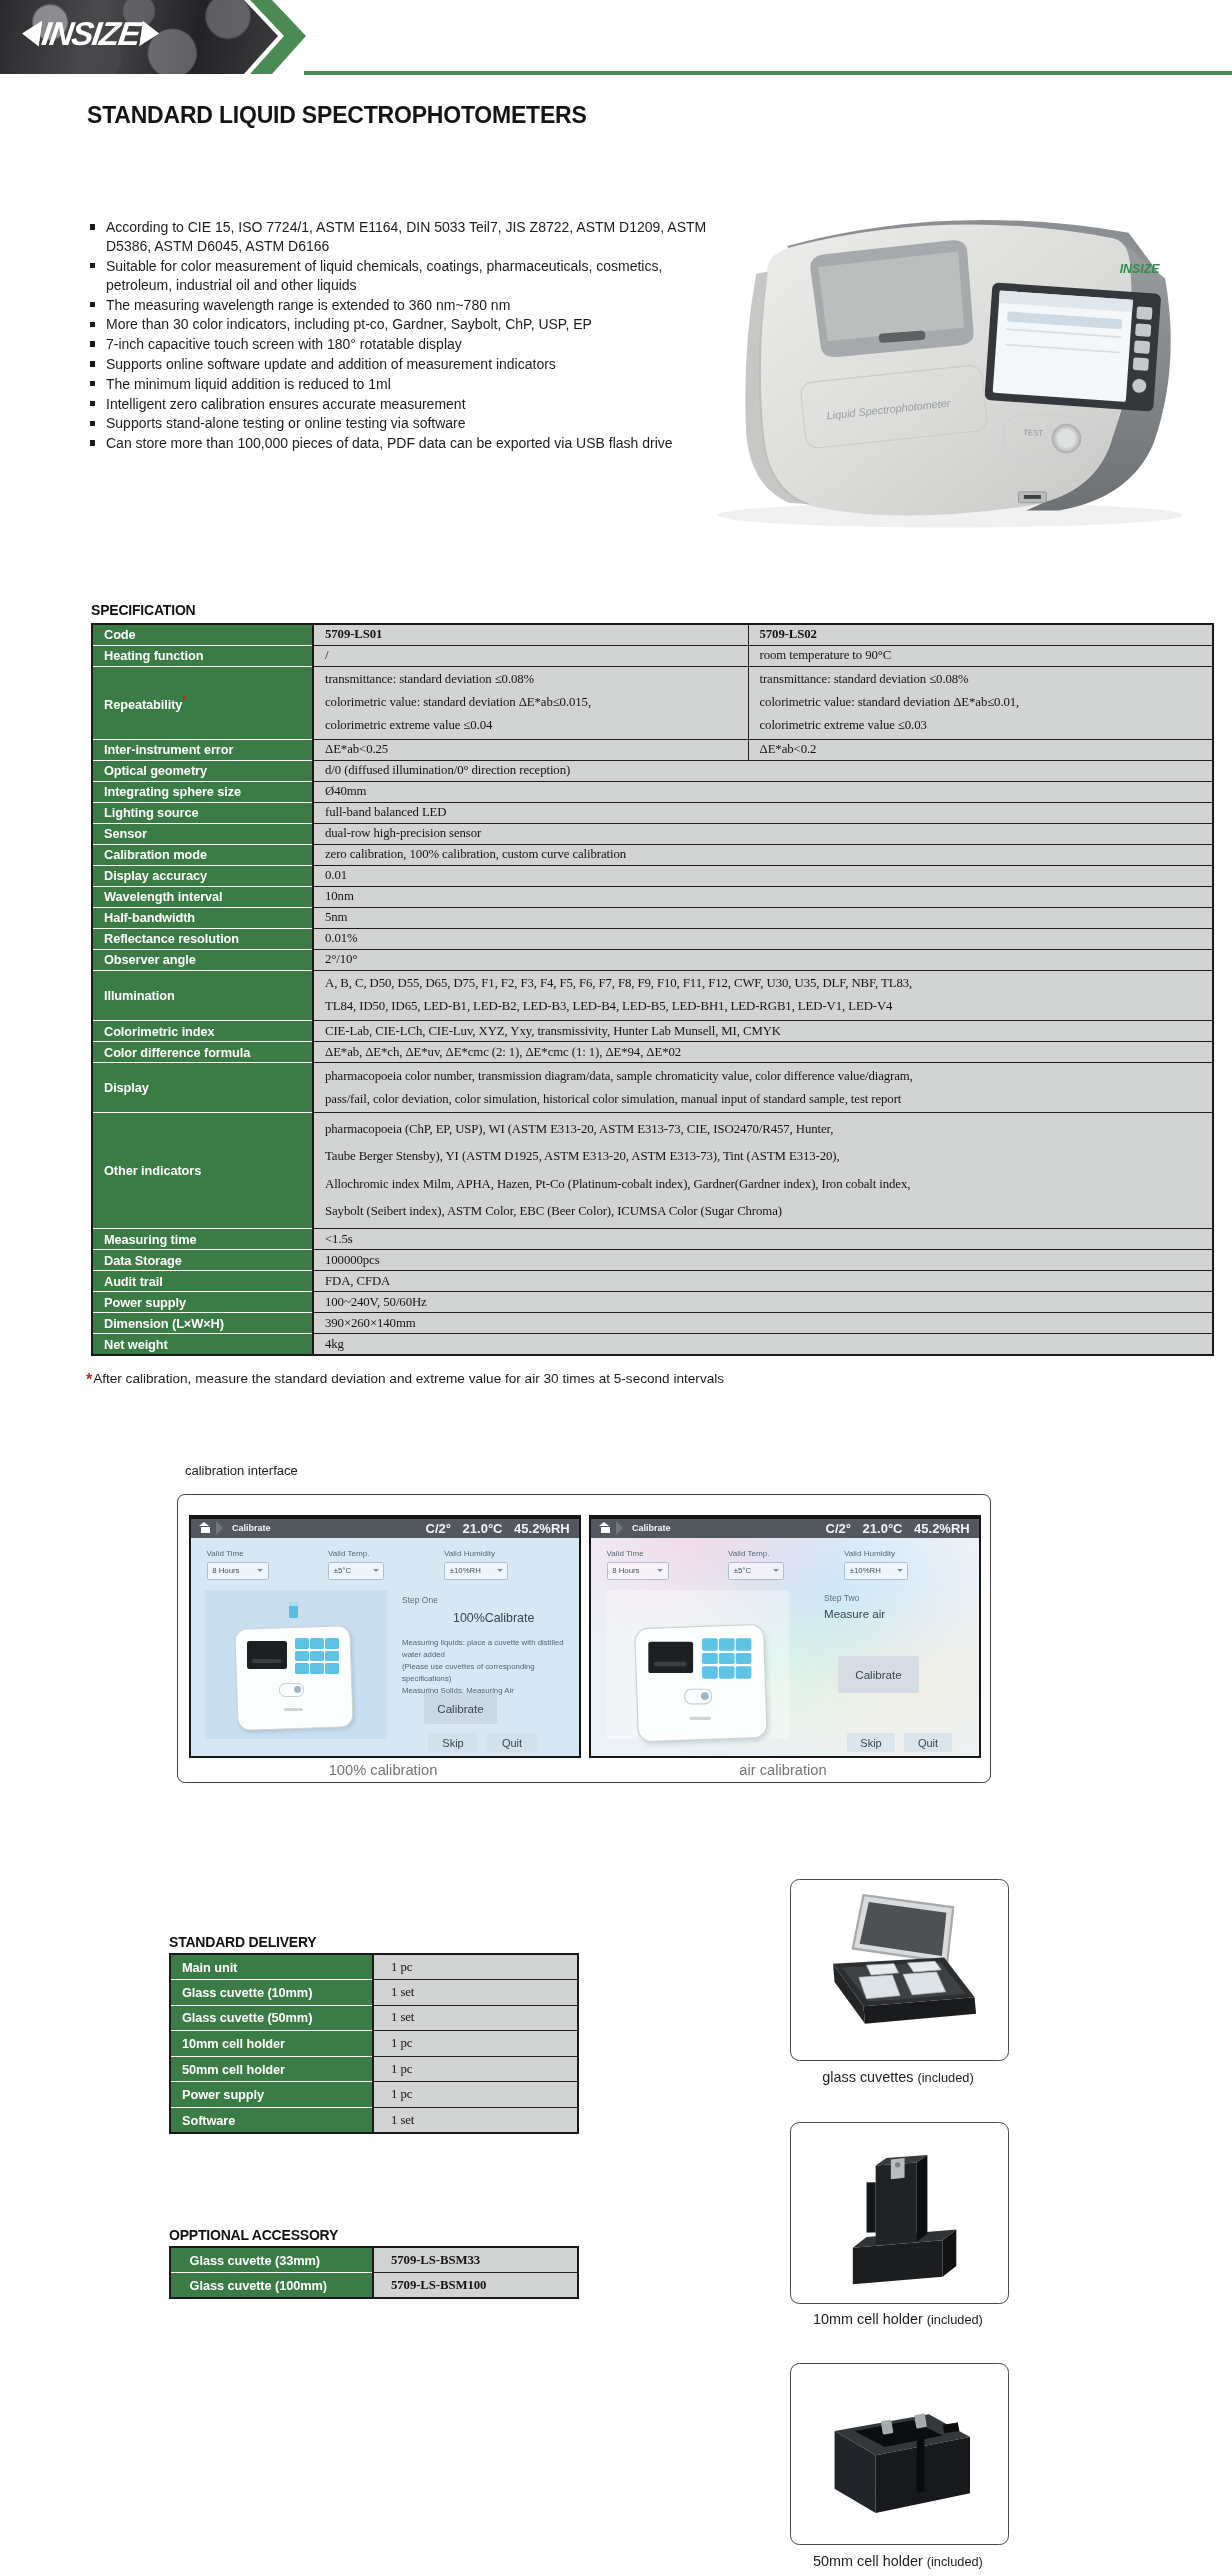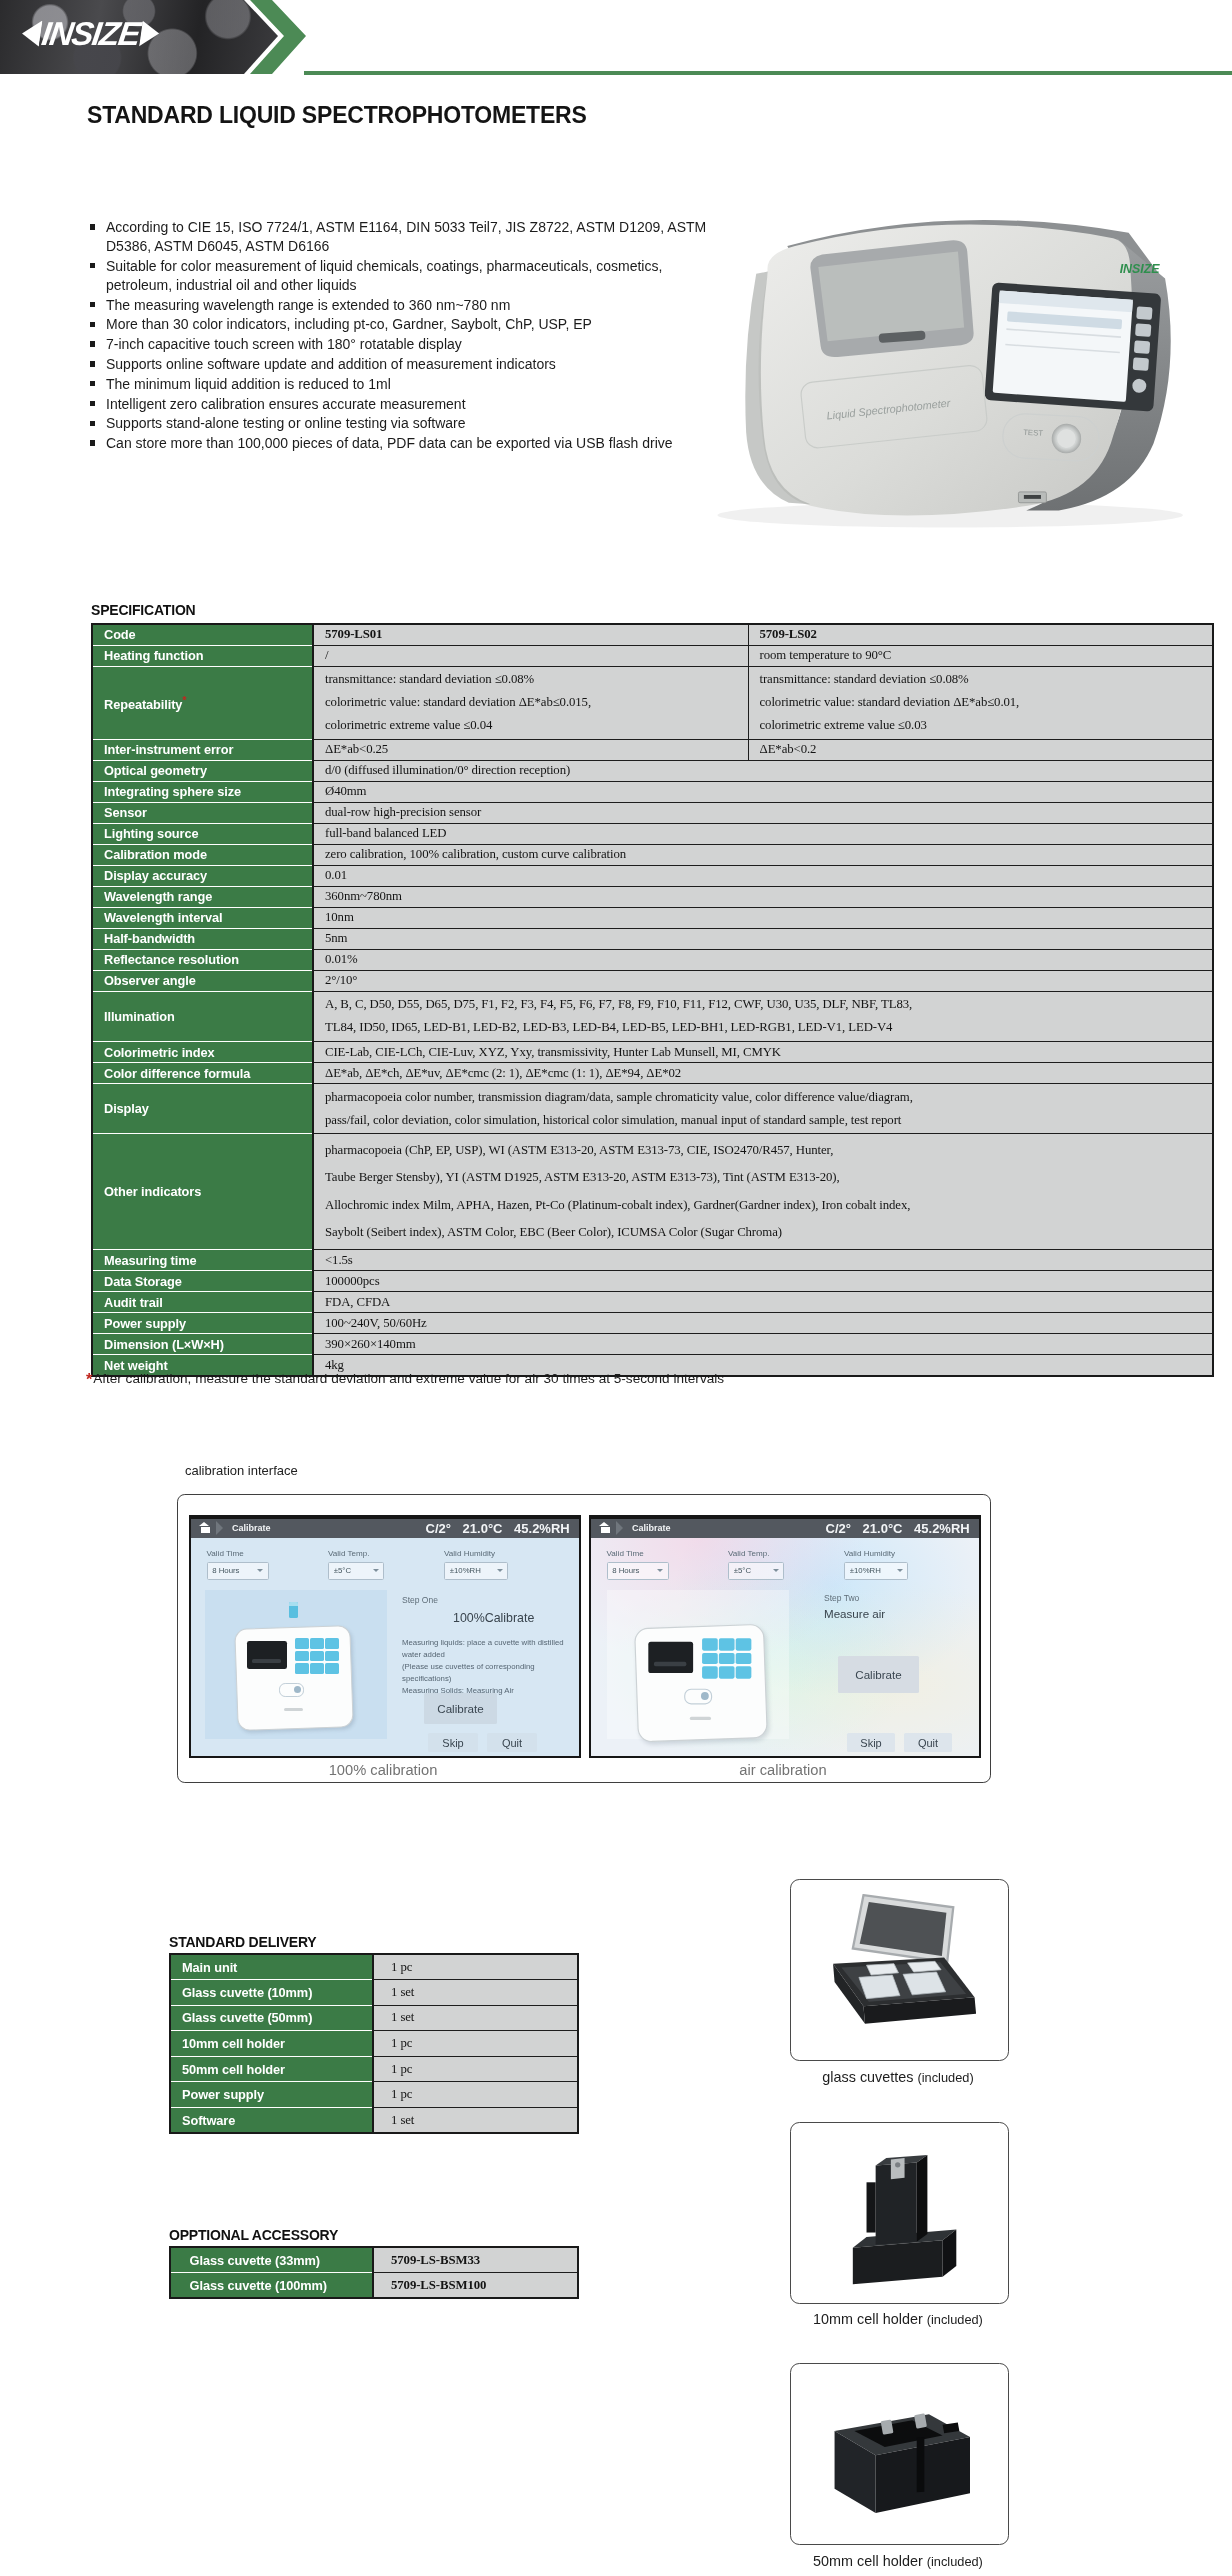--- a/index.html
+++ b/index.html
@@ -257,38 +257,34 @@
     </tr>
     <tr class="rh">
           <td class="lbl">Optical geometry</td>
           <td class="val" colspan="2">d/0 (diffused illumination/0° direction reception)</td>
         </tr>
     <tr class="rh">
           <td class="lbl">Integrating sphere size</td>
           <td class="val" colspan="2">Ø40mm</td>
         </tr>
     <tr class="rh">
+          <td class="lbl">Lighting source</td>
+          <td class="val" colspan="2">full-band balanced LED</td>
+        </tr>
+    <tr class="rh">
           <td class="lbl">Sensor</td>
           <td class="val" colspan="2">dual-row high-precision sensor</td>
         </tr>
     <tr class="rh">
-          <td class="lbl">Lighting source</td>
-          <td class="val" colspan="2">full-band balanced LED</td>
-        </tr>
-    <tr class="rh">
           <td class="lbl">Calibration mode</td>
           <td class="val" colspan="2">zero calibration, 100% calibration, custom curve calibration</td>
         </tr>
     <tr class="rh">
           <td class="lbl">Display accuracy</td>
           <td class="val" colspan="2">0.01</td>
-        </tr>
-    <tr class="rh">
-          <td class="lbl">Wavelength range</td>
-          <td class="val" colspan="2">360nm~780nm</td>
         </tr>
     <tr class="rh">
           <td class="lbl">Wavelength interval</td>
           <td class="val" colspan="2">10nm</td>
         </tr>
     <tr class="rh">
           <td class="lbl">Half-bandwidth</td>
           <td class="val" colspan="2">5nm</td>
         </tr>
     <tr class="rh">

